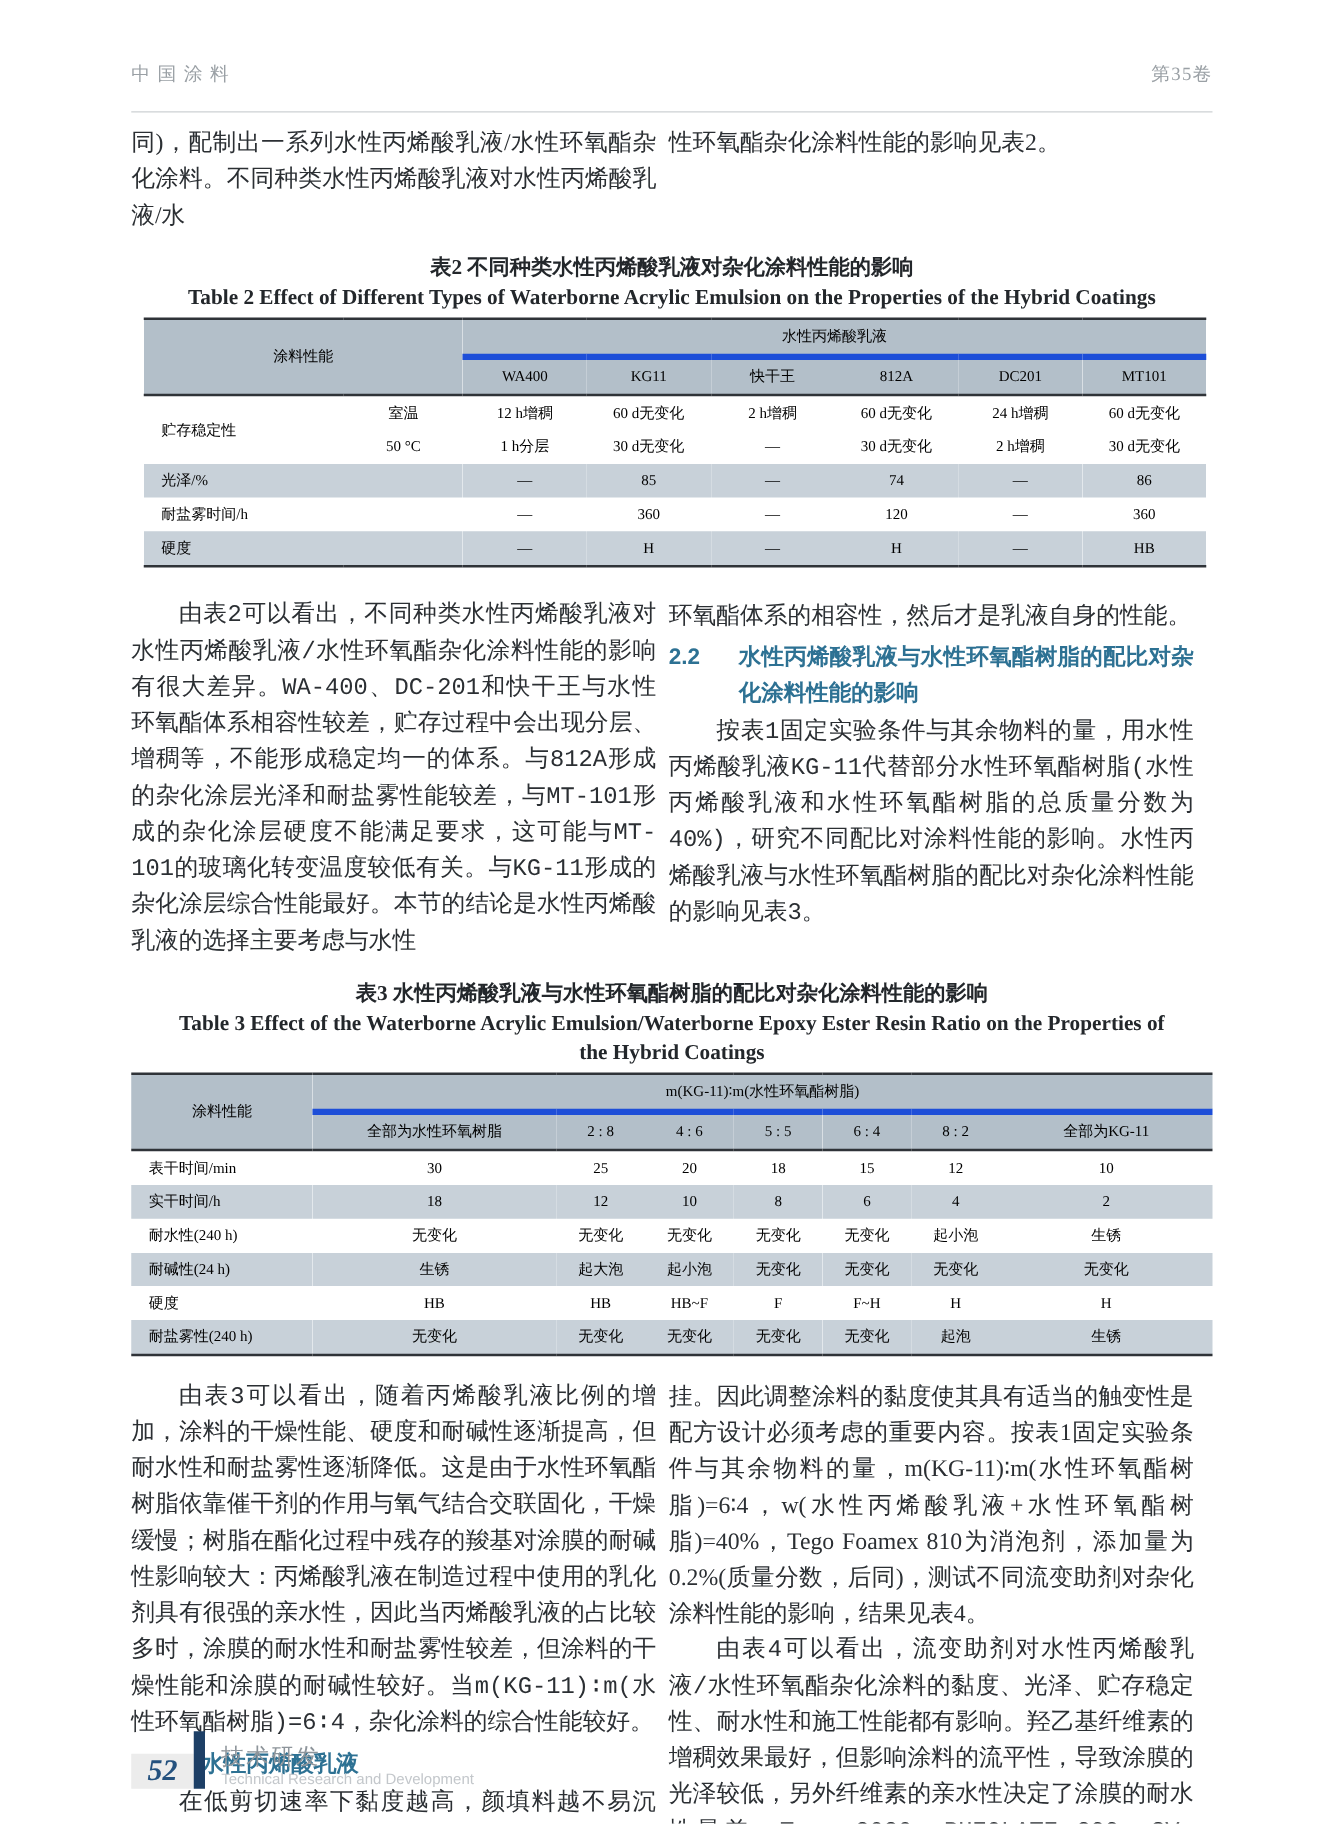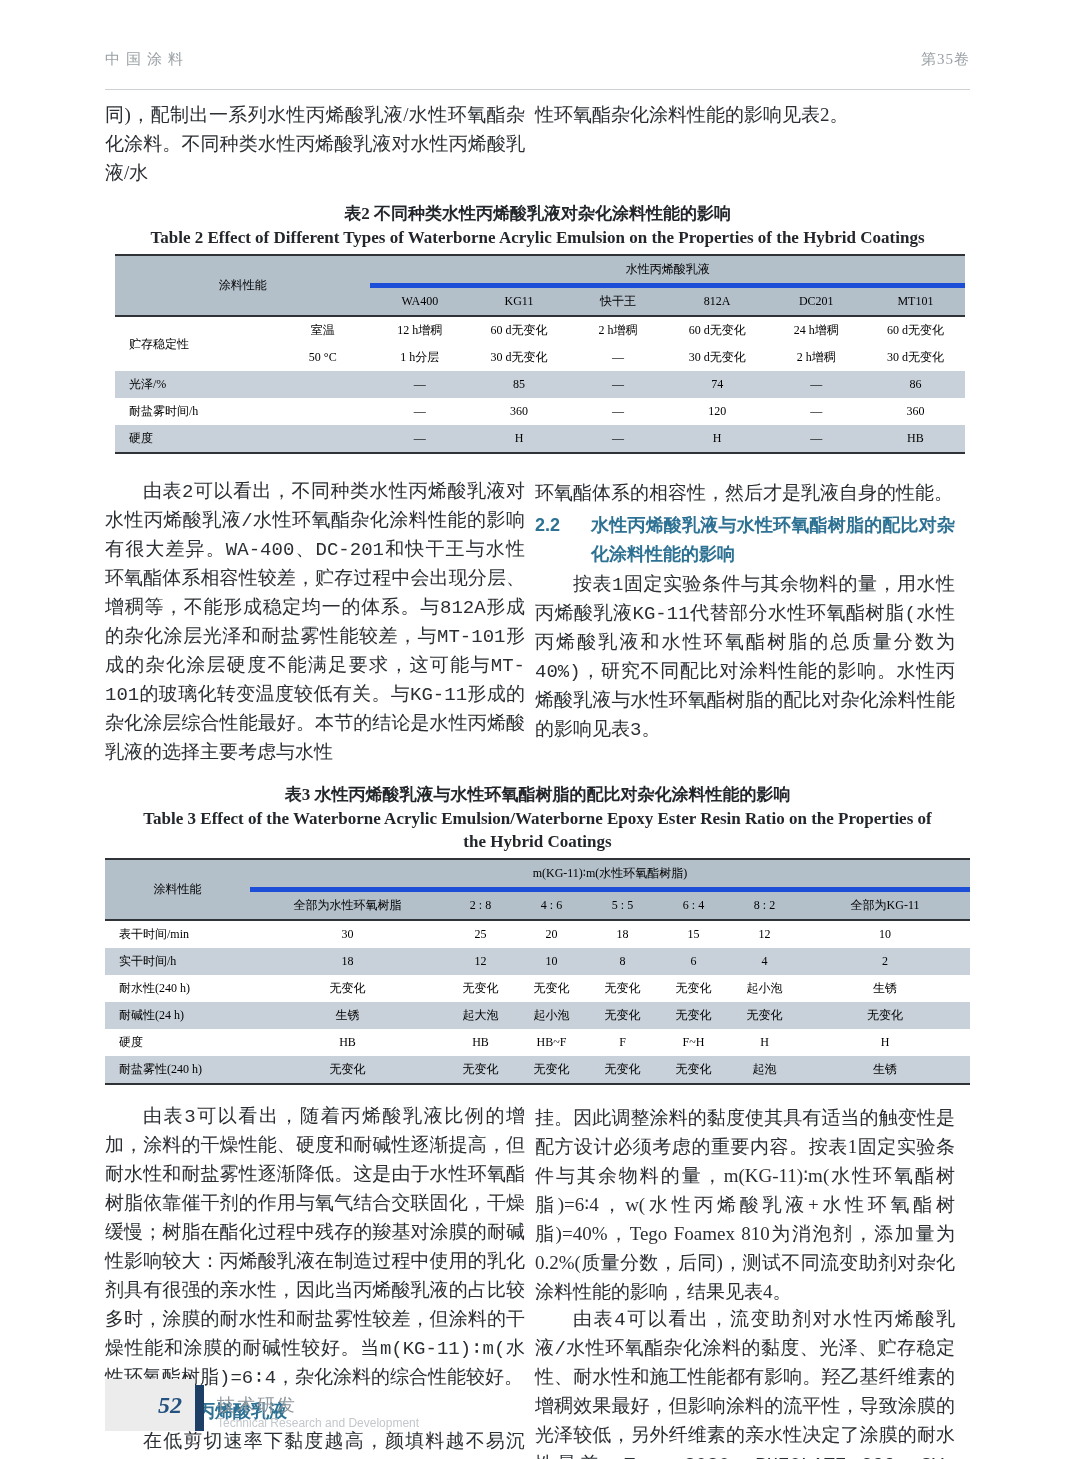--- a/index.html
+++ b/index.html
@@ -63,22 +63,22 @@
   .tbl tr.shade td { background:#c8d1d9;margin-left:30px; }
   #table2 { width:850px; margin-left:10px; }
   #table3 { width:865px; }
 
   
   .footer {
     position:absolute; left:105px; bottom:28px;
     display:flex; align-items:flex-end;
   }
   .pagenum-box {
-    width:50px; height:52px; background:#ececec;
-    display:flex; align-items:center; justify-content:center;padding-left:40px;
+    width:50px; height:28px; background:#ececec;
+    display:flex; align-items:center; justify-content:center;
   }
   .pagenum {
     font-family:"Liberation Serif",serif; font-style:italic; font-weight:bold;
     font-size:24px; color:#24517e;
   }
   .footer-bar { width:9px; height:46px; background:#1d3f66; }
   .footer-text { margin-left:13px; font-family:"Liberation Sans","DejaVu Sans",sans-serif; }
   .ft-cn { font-size:18px; letter-spacing:2px; color:#8e959b; line-height:20px; }
   .ft-en { font-size:12px; color:#c3c7cb; line-height:16px; }
 </style>

